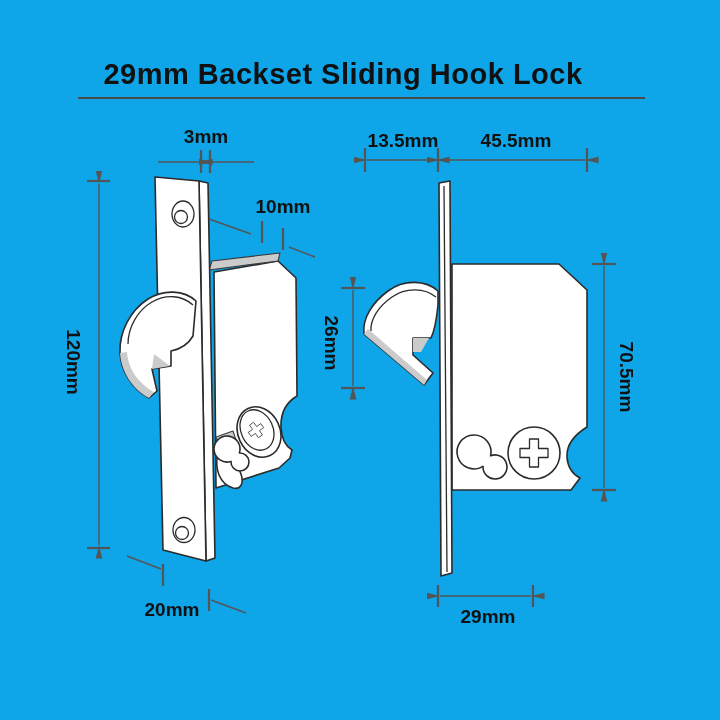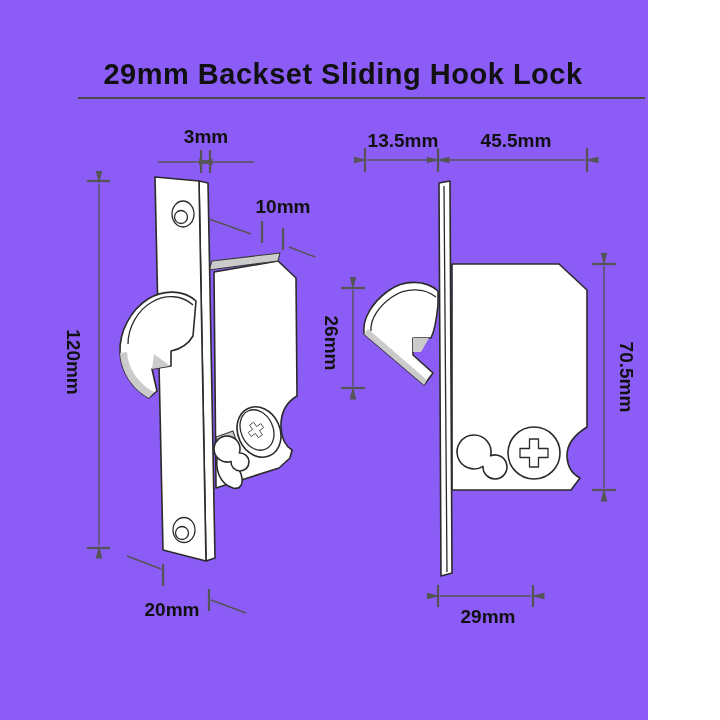--- a/index.html
+++ b/index.html
@@ -1,16 +1,16 @@
 <!DOCTYPE html>
 <html><head>
 <meta charset="utf-8">
 <style>
   html,body{margin:0;padding:0;background:#ffffff;}
-  .page{width:648px;height:720px;background:#8b5cf6;position:relative;font-family:"Liberation Sans",sans-serif;}
+  .page{width:720px;height:720px;background:#0ea5e9;position:relative;font-family:"Liberation Sans",sans-serif;}
   svg{display:block;}
   .outline{fill:#ffffff;stroke:#2b2b2b;stroke-width:1.6;stroke-linejoin:round;}
   .thin{fill:none;stroke:#2b2b2b;stroke-width:1.3;stroke-linejoin:round;}
   .shade{fill:#cbcbcb;stroke:none;}
   .shadeo{fill:#cbcbcb;stroke:#3a3a3a;stroke-width:1.1;stroke-linejoin:round;}
   .dim{stroke:#555555;stroke-width:1.4;fill:none;}
   .tick{stroke:#555555;stroke-width:2.2;}
   .lbl{font-family:"Liberation Sans",sans-serif;font-weight:bold;font-size:19px;fill:#111111;text-anchor:middle;}
   .title{font-family:"Liberation Sans",sans-serif;font-weight:bold;font-size:29px;fill:#111111;text-anchor:middle;letter-spacing:0.5px;}
 </style>

